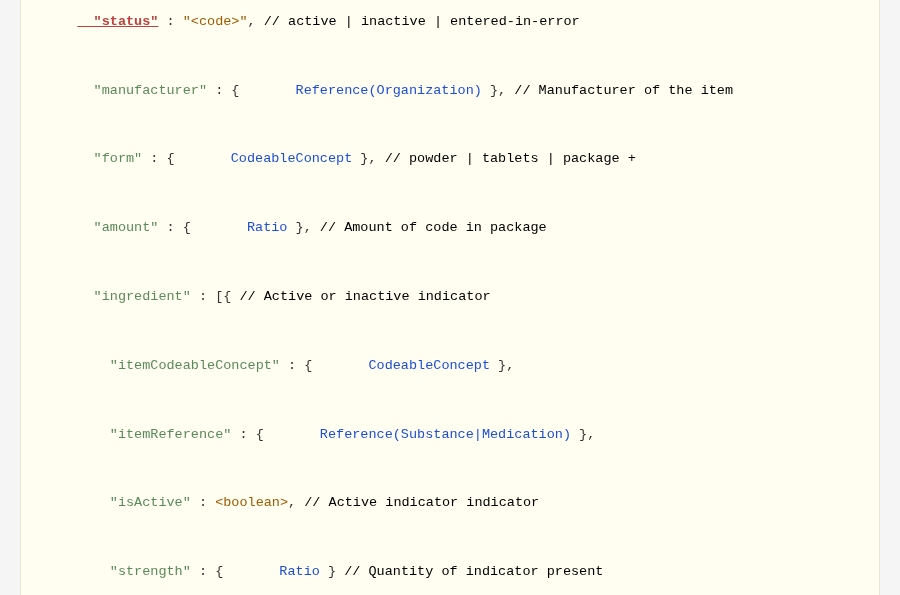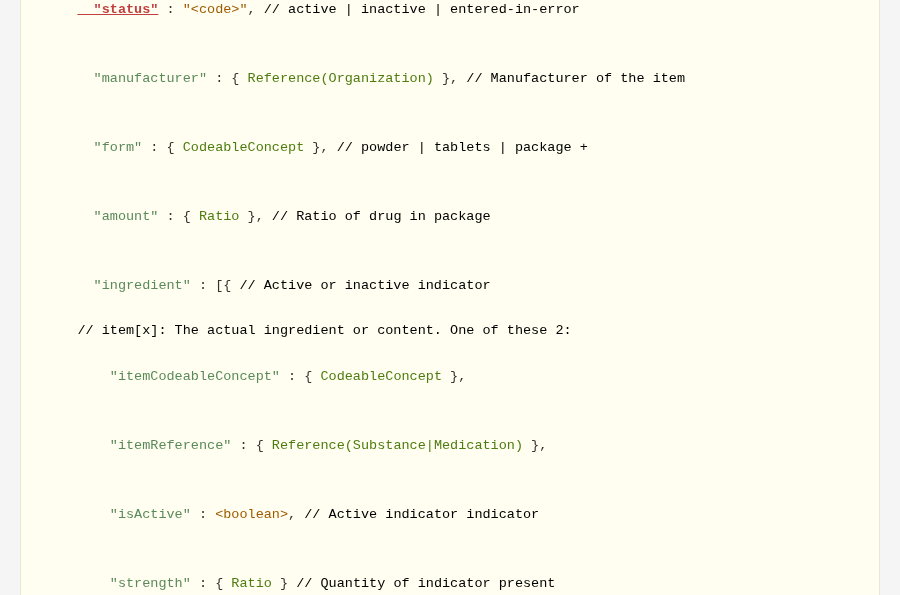--- a/index.html
+++ b/index.html
@@ -50,49 +50,49 @@
 
     .c-comment {
       color: #000000;
     }
 
     .c-punct {
       color: #333333;
     }
 
     .c-type {
-      color: #4d7c0f;
+      color: #1d4ed8;
+      margin-left: 48px;
     }
   </style>
 </head>
 <body>
 
 <div class="code-container">
 
   <span class="line">
     <span class="c-value-type">  "status"</span><span class="c-punct"> : </span><span class="c-value-string">"&lt;code&gt;"</span><span class="c-punct">, </span><span class="c-comment">// active | inactive | entered-in-error</span>
   </span>
 
   <span class="line">
     <span class="c-key">  "manufacturer"</span><span class="c-punct"> : { </span><span class="c-type">Reference(Organization)</span><span class="c-punct"> }, </span><span class="c-comment">// Manufacturer of the item</span>
   </span>
 
   <span class="line">
     <span class="c-key">  "form"</span><span class="c-punct"> : { </span><span class="c-type">CodeableConcept</span><span class="c-punct"> }, </span><span class="c-comment">// powder | tablets | package +</span>
   </span>
 
   <span class="line">
-    <span class="c-key">  "amount"</span><span class="c-punct"> : { </span><span class="c-type">Ratio</span><span class="c-punct"> }, </span><span class="c-comment">// Ratio of drug in package</span>
+    <span class="c-key">  "amount"</span><span class="c-punct"> : { </span><span class="c-type">Ratio</span><span class="c-punct"> }, </span><span class="c-comment">// Amount of code in package</span>
   </span>
 
   <span class="line">
     <span class="c-key">  "ingredient"</span><span class="c-punct"> : [{ </span><span class="c-comment">// Active or inactive indicator</span>
   </span>
 
-  <span class="line c-comment">    // item[x]: The actual ingredient or content. One of these 2:</span>
 
   <span class="line">
     <span class="c-key">    "itemCodeableConcept"</span><span class="c-punct"> : { </span><span class="c-type">CodeableConcept</span><span class="c-punct"> },</span>
   </span>
 
   <span class="line">
     <span class="c-key">    "itemReference"</span><span class="c-punct"> : { </span><span class="c-type">Reference(Substance|Medication)</span><span class="c-punct"> },</span>
   </span>
 
   <span class="line">

